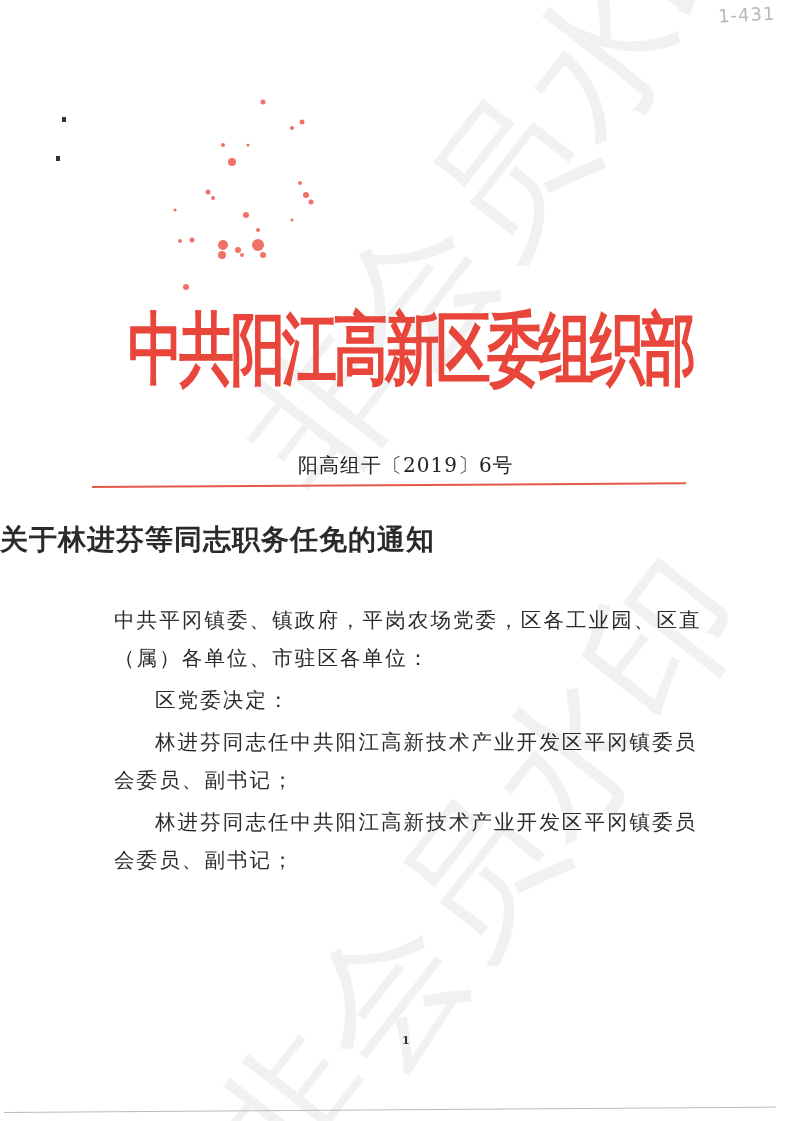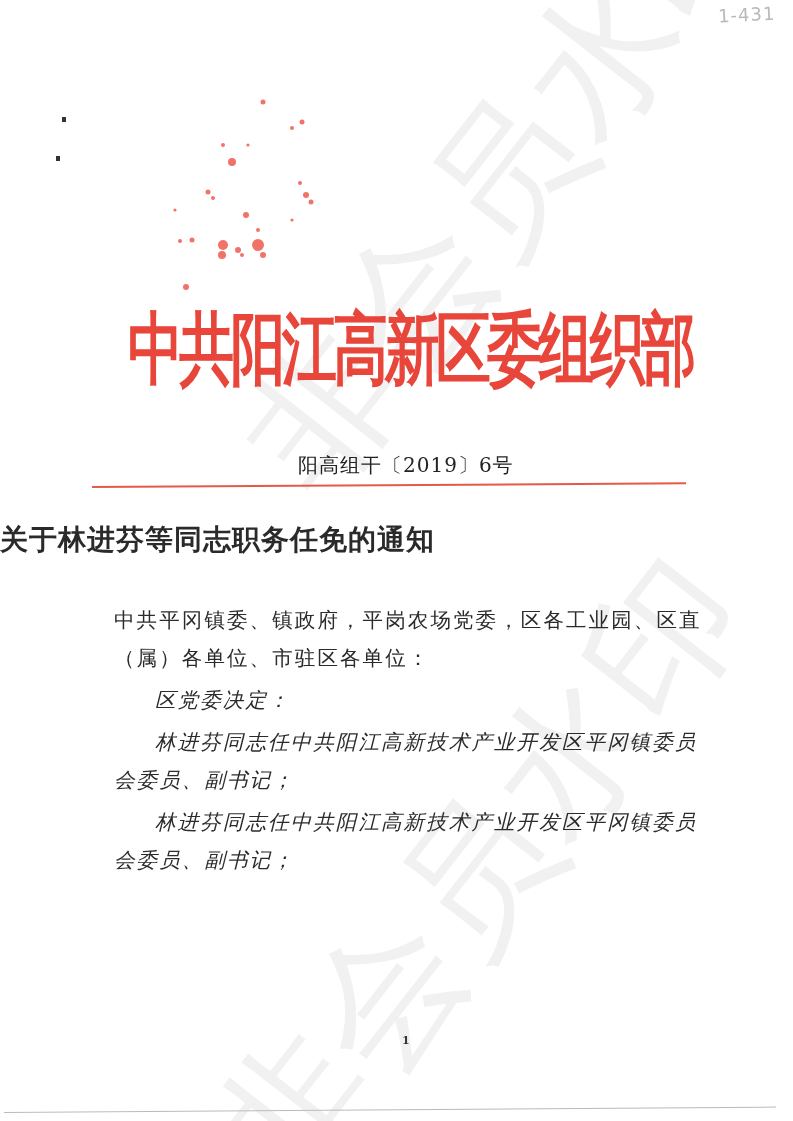--- a/index.html
+++ b/index.html
@@ -17,21 +17,21 @@
   .docno { position: absolute; left: 298px; top: 452px; font-size: 20px; color: #222;
            letter-spacing: 1px; white-space: nowrap; }
   .redline { position: absolute; left: 92px; top: 486px; width: 594px; height: 2px; background: #e35a4a;
              transform: rotate(-0.35deg); transform-origin: left center; }
   .title { position: absolute; left: 0; width: 793px; top: 521px; 
            font-family: "DejaVu Sans", "Liberation Sans", sans-serif; font-size: 28px; font-weight: bold;
            color: #2a2a2a; letter-spacing: 1px; }
   .body { position: absolute; left: 110px; top: 597px; width: 600px; font-size: 20.5px; color: #2b2b2b;
           line-height: 38px; }
   .para { margin: 4px; letter-spacing: 2.1px; }
-  .indent { text-indent: 41px; font-style: italic; }
+  .indent { text-indent: 41px; }
   .pagenum { position: absolute; left: 402px; top: 1034px; font-size: 11px; color: #333; font-weight: bold; }
   .bottomline { position: absolute; left: 4px; top: 1112px; width: 772px; height: 1px; background: #bbb;
                 transform: rotate(-0.4deg); transform-origin: left center; }
   .watermark { position: absolute; left: 140px; top: 110px; font-family: "DejaVu Sans", sans-serif;
                font-size: 150px; color: rgba(140,140,140,0.12); white-space: nowrap;
                transform: rotate(-52deg); transform-origin: left top; pointer-events: none; }
   .wm1 { left: 200px; top: 410px; }
   .wm2 { left: 170px; top: 1110px; }
 </style>
 </head>

